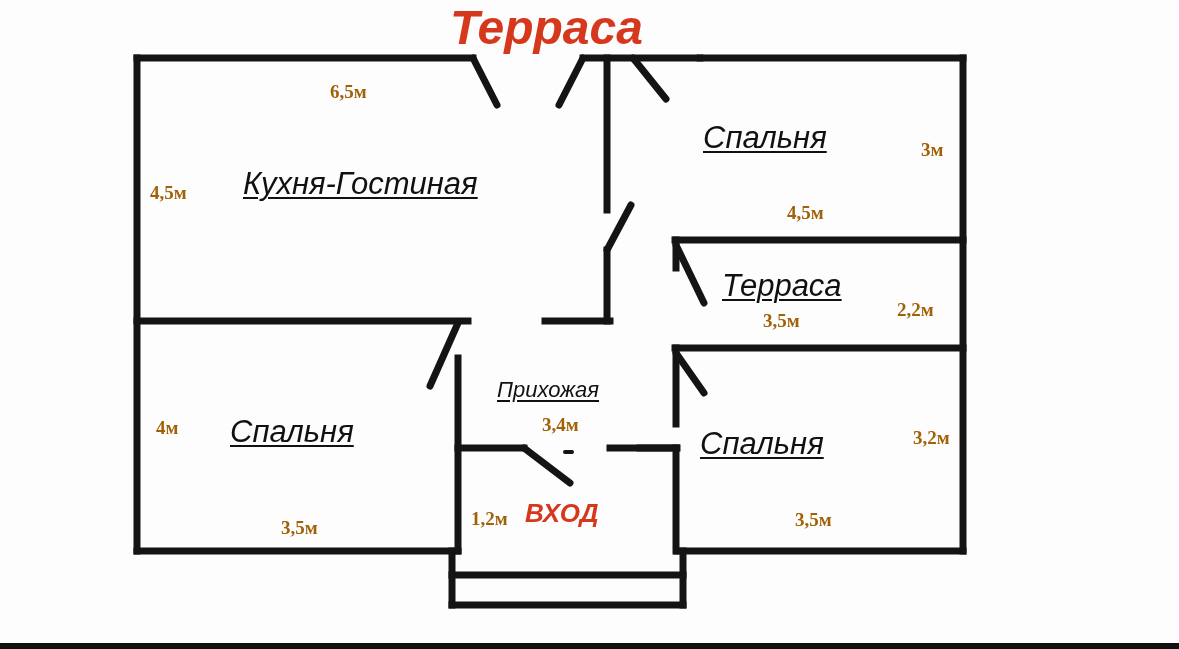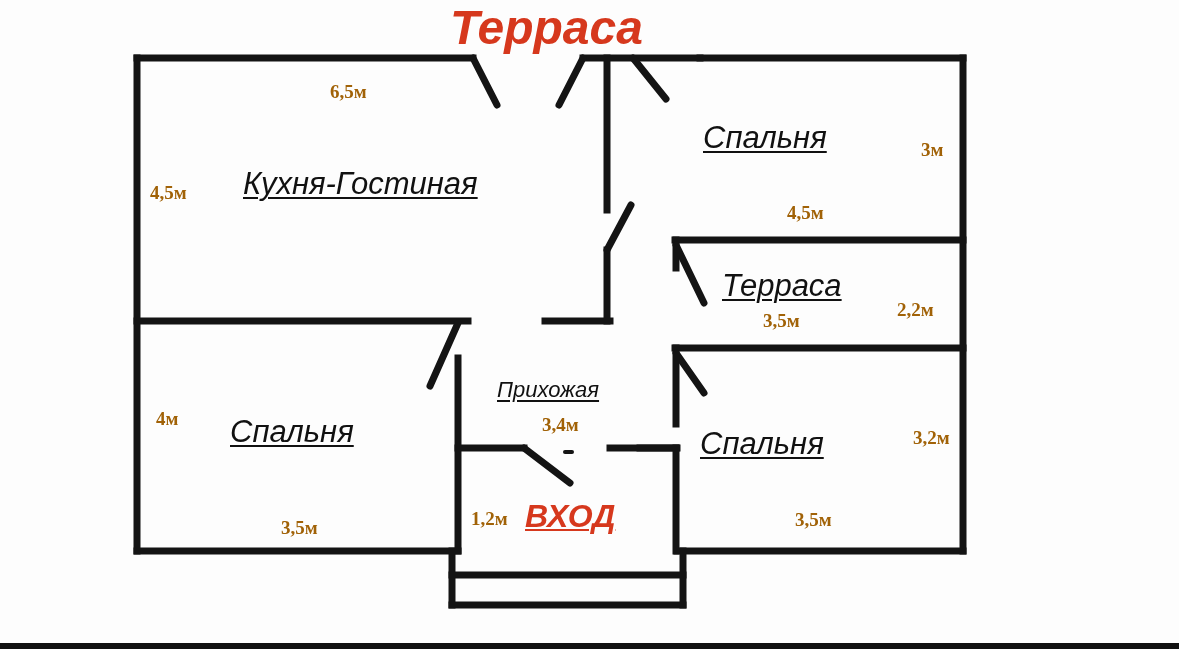--- a/index.html
+++ b/index.html
@@ -62,22 +62,21 @@
     font-family: "Liberation Sans", sans-serif;
     font-style: italic;
     font-weight: bold;
     color: #d6381d;
   }
   .title-terrace {
     font-size: 48px;
     letter-spacing: 0px;
   }
   .title-entry {
-    font-size: 32px;
-    text-decoration: underline;
+    font-size: 26px;
     text-underline-offset: 2px;
     text-decoration-thickness: 2px;
   }
   #bottom-bar {
     position: absolute;
     left: 0;
     bottom: 0;
     width: 1179px;
     height: 6px;
     background: #111111;
@@ -168,21 +167,21 @@
 
   <div class="label room-name room-bed-top" style="left:703px; top:122px;">Спальня</div>
   <div class="label dim" style="left:921px; top:140px;">3м</div>
   <div class="label dim" style="left:787px; top:203px;">4,5м</div>
 
   <div class="label room-name room-bath" style="left:722px; top:270px;">Терраса</div>
   <div class="label dim" style="left:897px; top:300px;">2,2м</div>
   <div class="label dim" style="left:763px; top:311px;">3,5м</div>
 
   <div class="label room-name room-bed-bl" style="left:230px; top:416px;">Спальня</div>
-  <div class="label dim" style="left:156px; top:409px;">4м</div>
+  <div class="label dim" style="left:156px; top:418px;">4м</div>
   <div class="label dim" style="left:281px; top:518px;">3,5м</div>
 
   <div class="label room-name room-hall" style="left:497px; top:363px;">Прихожая</div>
   <div class="label dim" style="left:542px; top:415px;">3,4м</div>
   <div class="label dim" style="left:471px; top:474px;margin-top:35px;">1,2м</div>
 
   <div class="label title-red title-entry" style="left:525px; top:500px;">ВХОД</div>
 
   <div class="label room-name room-bed-br" style="left:700px; top:428px;">Спальня</div>
   <div class="label dim" style="left:880px; top:428px;margin-left:33px;">3,2м</div>

